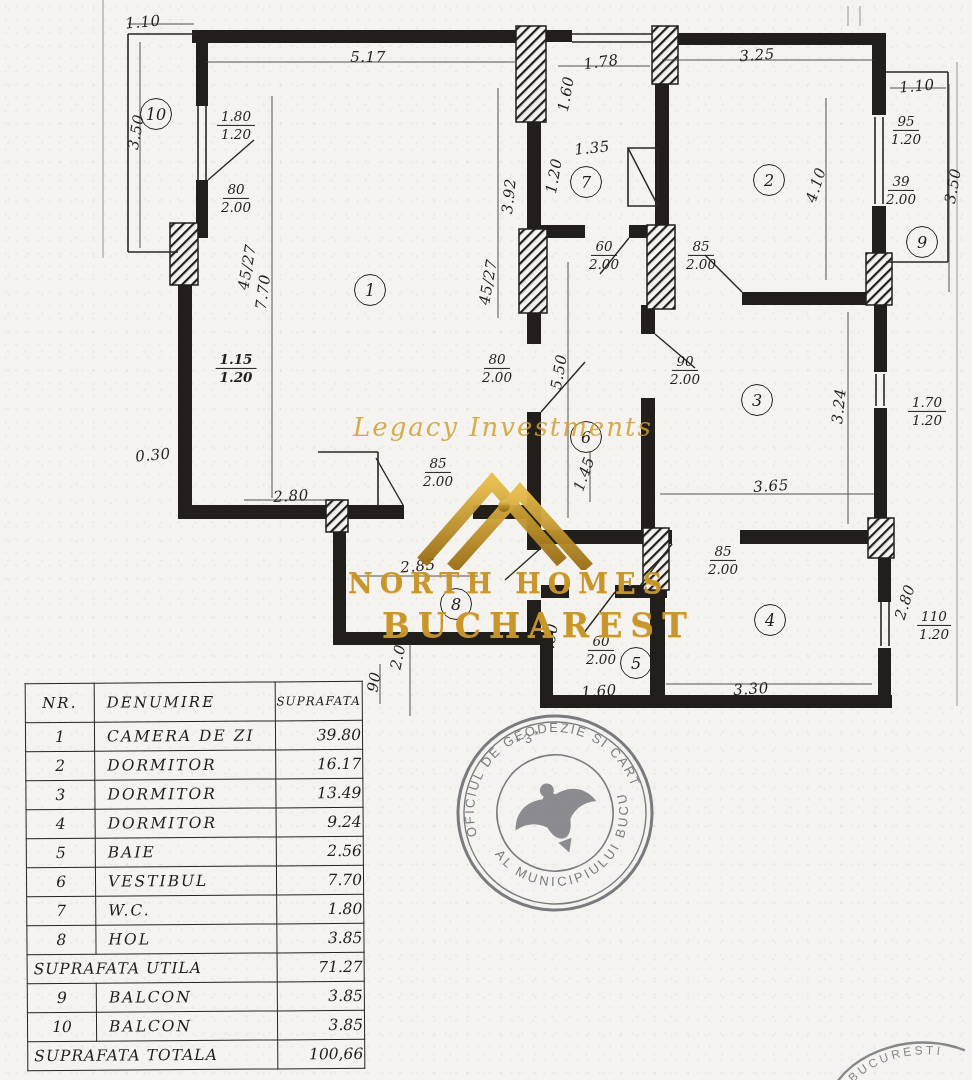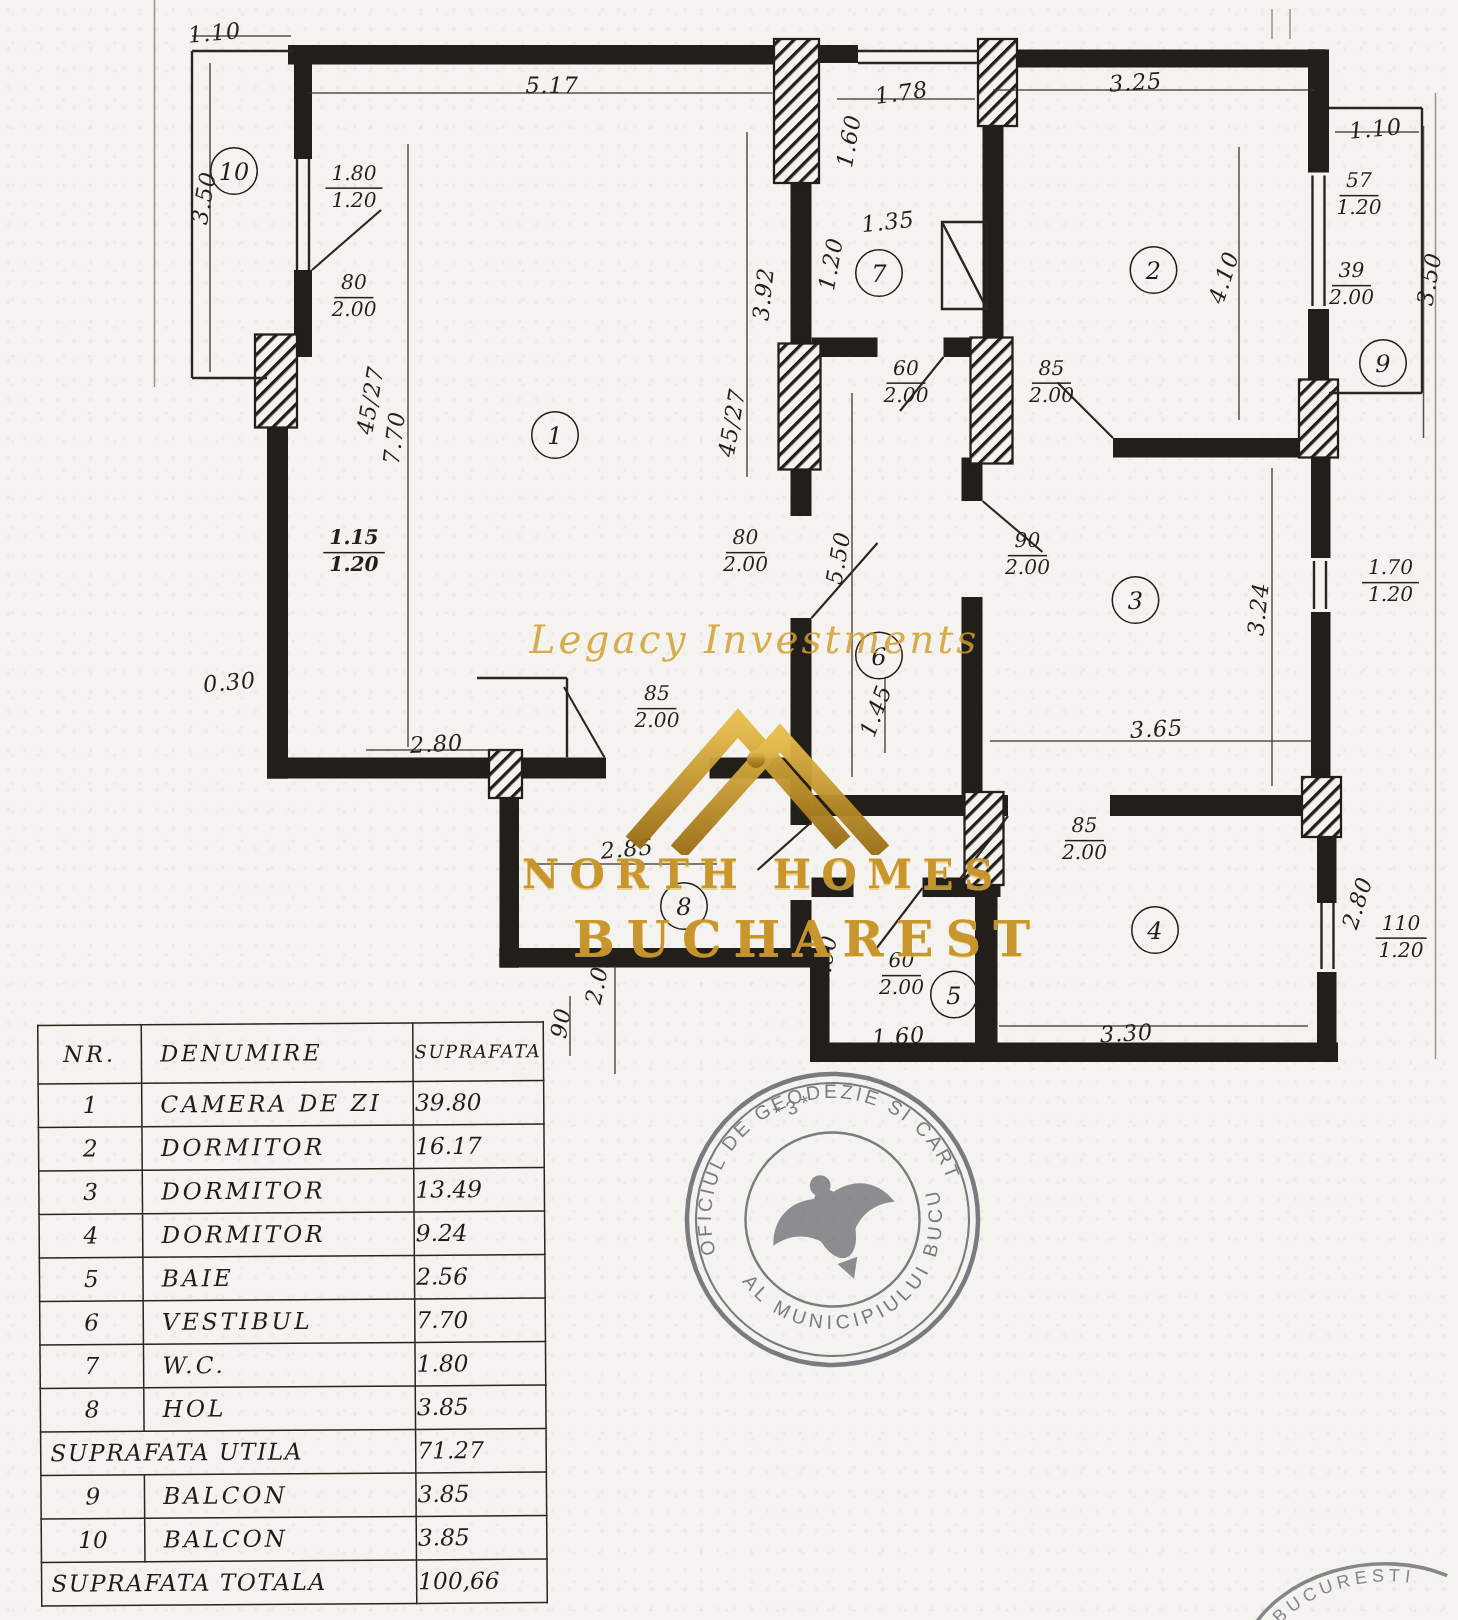--- a/index.html
+++ b/index.html
@@ -32,21 +32,21 @@
   #stamp2-svg{position:absolute;left:828px;top:1018px;z-index:5;}
   
   #area-table{position:absolute;left:26px;top:682px;width:338px;z-index:6;transform:rotate(-.4deg);}
   #area-table table{border-collapse:collapse;width:100%;}
   #area-table th,#area-table td{border:1.7px solid #2a241d;font-style:italic;font-weight:normal;}
   #area-table th{height:36px;font-size:15px;letter-spacing:2px;}
   #area-table td{height:26px;font-size:15.5px;}
   .c-nr{width:66px;text-align:center;margin-left:20px;}
   .c-name{letter-spacing:2px;padding-left:12px;text-align:left;}
   .c-span{padding-left:6px;letter-spacing:1px;}
-  .c-area{width:84px;text-align:left;}
+  .c-area{width:84px;text-align:right;}
 </style>
 </head>
 <body>
 
 <div id="page">
 
   <svg id="plan-svg" width="972" height="730" viewBox="0 0 972 730">
     <defs>
       <pattern id="hatch" width="7" height="7" patternUnits="userSpaceOnUse" patternTransform="rotate(45)">
         <rect width="7" height="7" fill="#f5f3ef"></rect>
@@ -175,21 +175,21 @@
         <span class="ftop">80</span>
         <span class="fbot">2.00</span>
       </span>
       <span class="dim" style="left: 566px; top: 94px; transform: translate(-50%, -50%) rotate(-80deg);">1.60</span>
       <span class="dim" style="left: 592px; top: 148px; transform: translate(-50%, -50%) rotate(-6deg);">1.35</span>
       <span class="circle-num" style="left: 586px; top: 182px; transform: translate(-50%, -50%) rotate(0deg);">7</span>
       <span class="dim" style="left: 554px; top: 176px; transform: translate(-50%, -50%) rotate(-80deg);">1.20</span>
       <span class="circle-num" style="left: 769px; top: 180px; transform: translate(-50%, -50%) rotate(0deg);">2</span>
       <span class="dim" style="left: 816px; top: 185px; transform: translate(-50%, -50%) rotate(-72deg);">4.10</span>
       <span class="frac" style="left: 906px; top: 130px; transform: translate(-50%, -50%) rotate(0deg);">
-        <span class="ftop">57</span>
+        <span class="ftop">95</span>
         <span class="fbot">1.20</span>
       </span>
       <span class="frac" style="left: 901px; top: 190px; transform: translate(-50%, -50%) rotate(0deg);">
         <span class="ftop">39</span>
         <span class="fbot">2.00</span>
       </span>
       <span class="dim" style="left: 953px; top: 186px; transform: translate(-50%, -50%) rotate(-80deg);">3.50</span>
       <span class="circle-num" style="left: 922px; top: 242px; transform: translate(-50%, -50%) rotate(0deg);">9</span>
       <span class="dim" style="left: 247px; top: 267px; transform: translate(-50%, -50%) rotate(-80deg);">45/27</span>
       <span class="dim" style="left: 263px; top: 292px; transform: translate(-50%, -50%) rotate(-83deg);">7.70</span>
@@ -209,21 +209,21 @@
         <span class="fbot">2.00</span>
       </span>
       <span class="dim" style="left: 559px; top: 372px; transform: translate(-50%, -50%) rotate(-80deg);">5.50</span>
       <span class="circle-num" style="left: 586px; top: 437px; transform: translate(-50%, -50%) rotate(0deg);">6</span>
       <span class="frac" style="left: 685px; top: 370px; transform: translate(-50%, -50%) rotate(0deg);">
         <span class="ftop">90</span>
         <span class="fbot">2.00</span>
       </span>
       <span class="circle-num" style="left: 757px; top: 400px; transform: translate(-50%, -50%) rotate(0deg);">3</span>
       <span class="dim" style="left: 839px; top: 406px; transform: translate(-50%, -50%) rotate(-84deg);">3.24</span>
-      <span class="frac" style="left: 927px; top: 388px; transform: translate(-50%, -50%) rotate(0deg);">
+      <span class="frac" style="left: 927px; top: 411px; transform: translate(-50%, -50%) rotate(0deg);">
         <span class="ftop">1.70</span>
         <span class="fbot">1.20</span>
       </span>
       <span class="frac" style="left: 236px; top: 368px; transform: translate(-50%, -50%) rotate(0deg); font-weight: bold;">
         <span class="ftop">1.15</span>
         <span class="fbot">1.20</span>
       </span>
       <span class="dim" style="left: 153px; top: 455px; transform: translate(-50%, -50%) rotate(-5deg);">0.30</span>
       <span class="dim" style="left: 291px; top: 496px; transform: translate(-50%, -50%) rotate(-3deg);">2.80</span>
       <span class="frac" style="left: 438px; top: 472px; transform: translate(-50%, -50%) rotate(0deg);">

